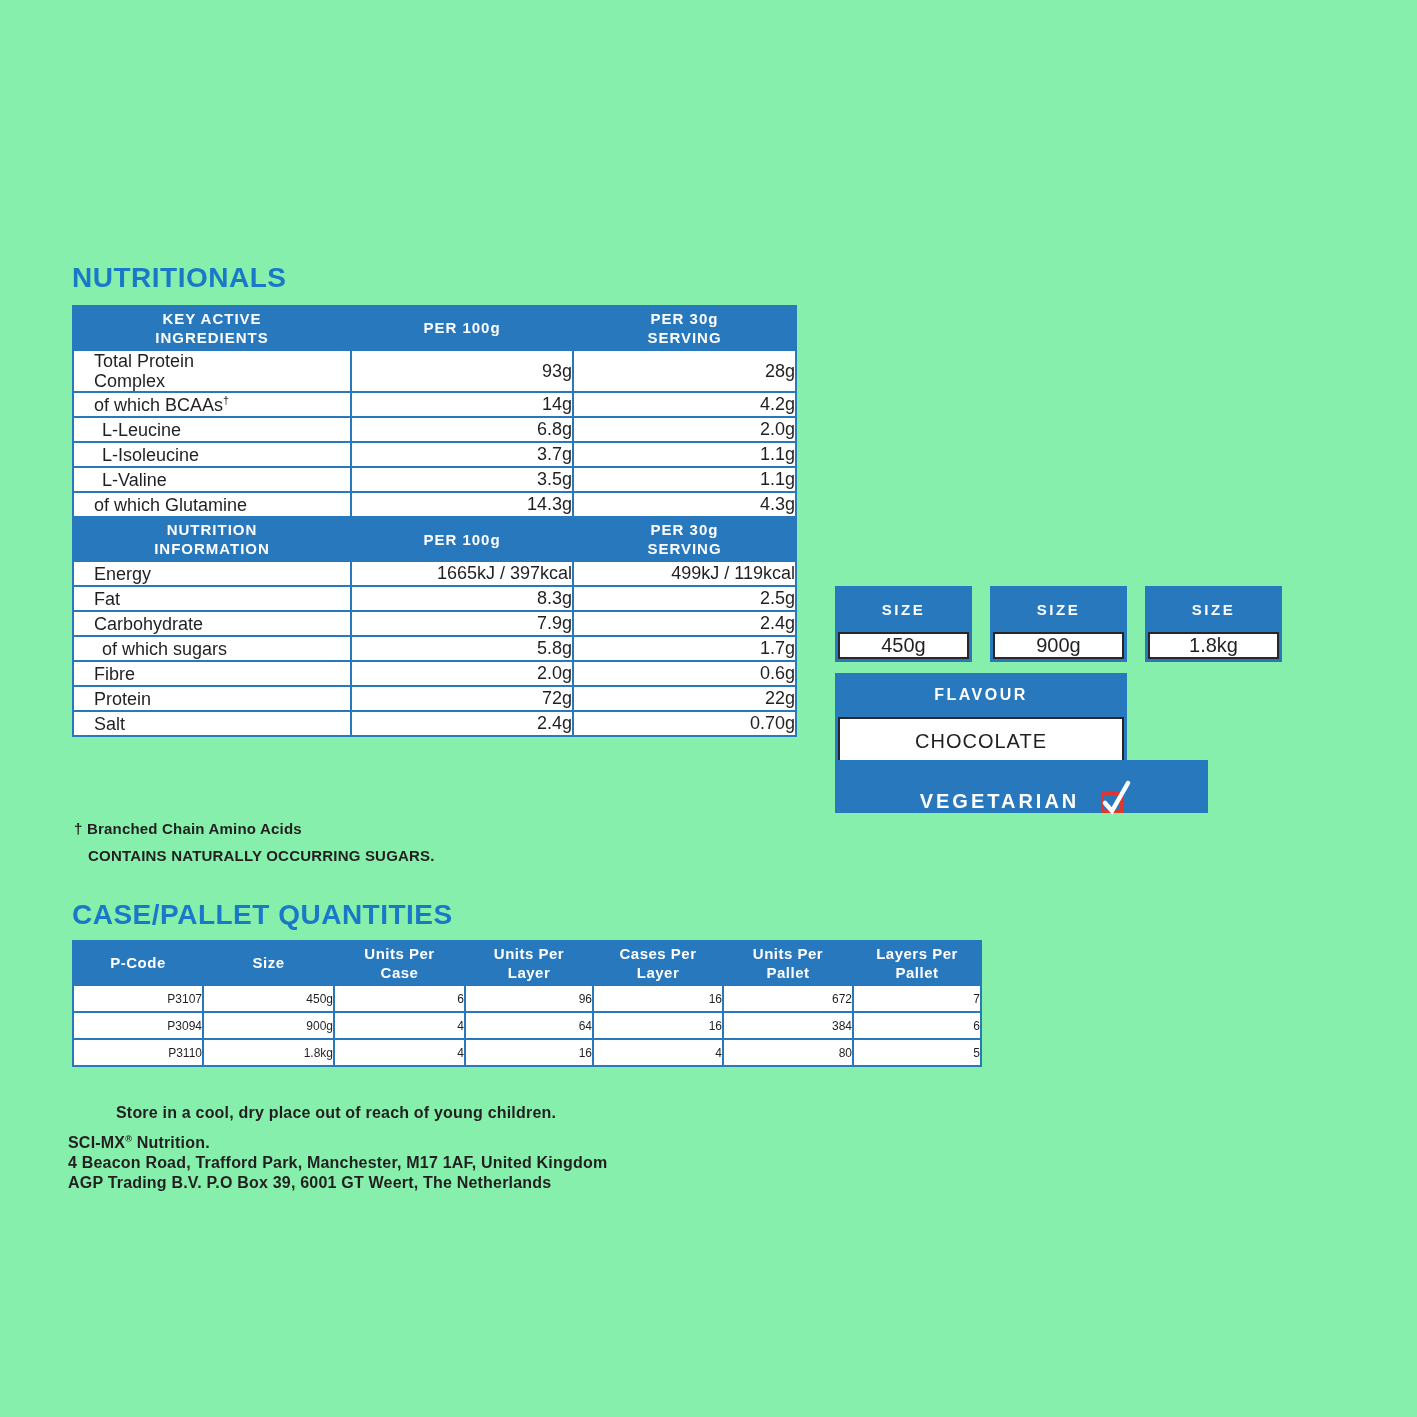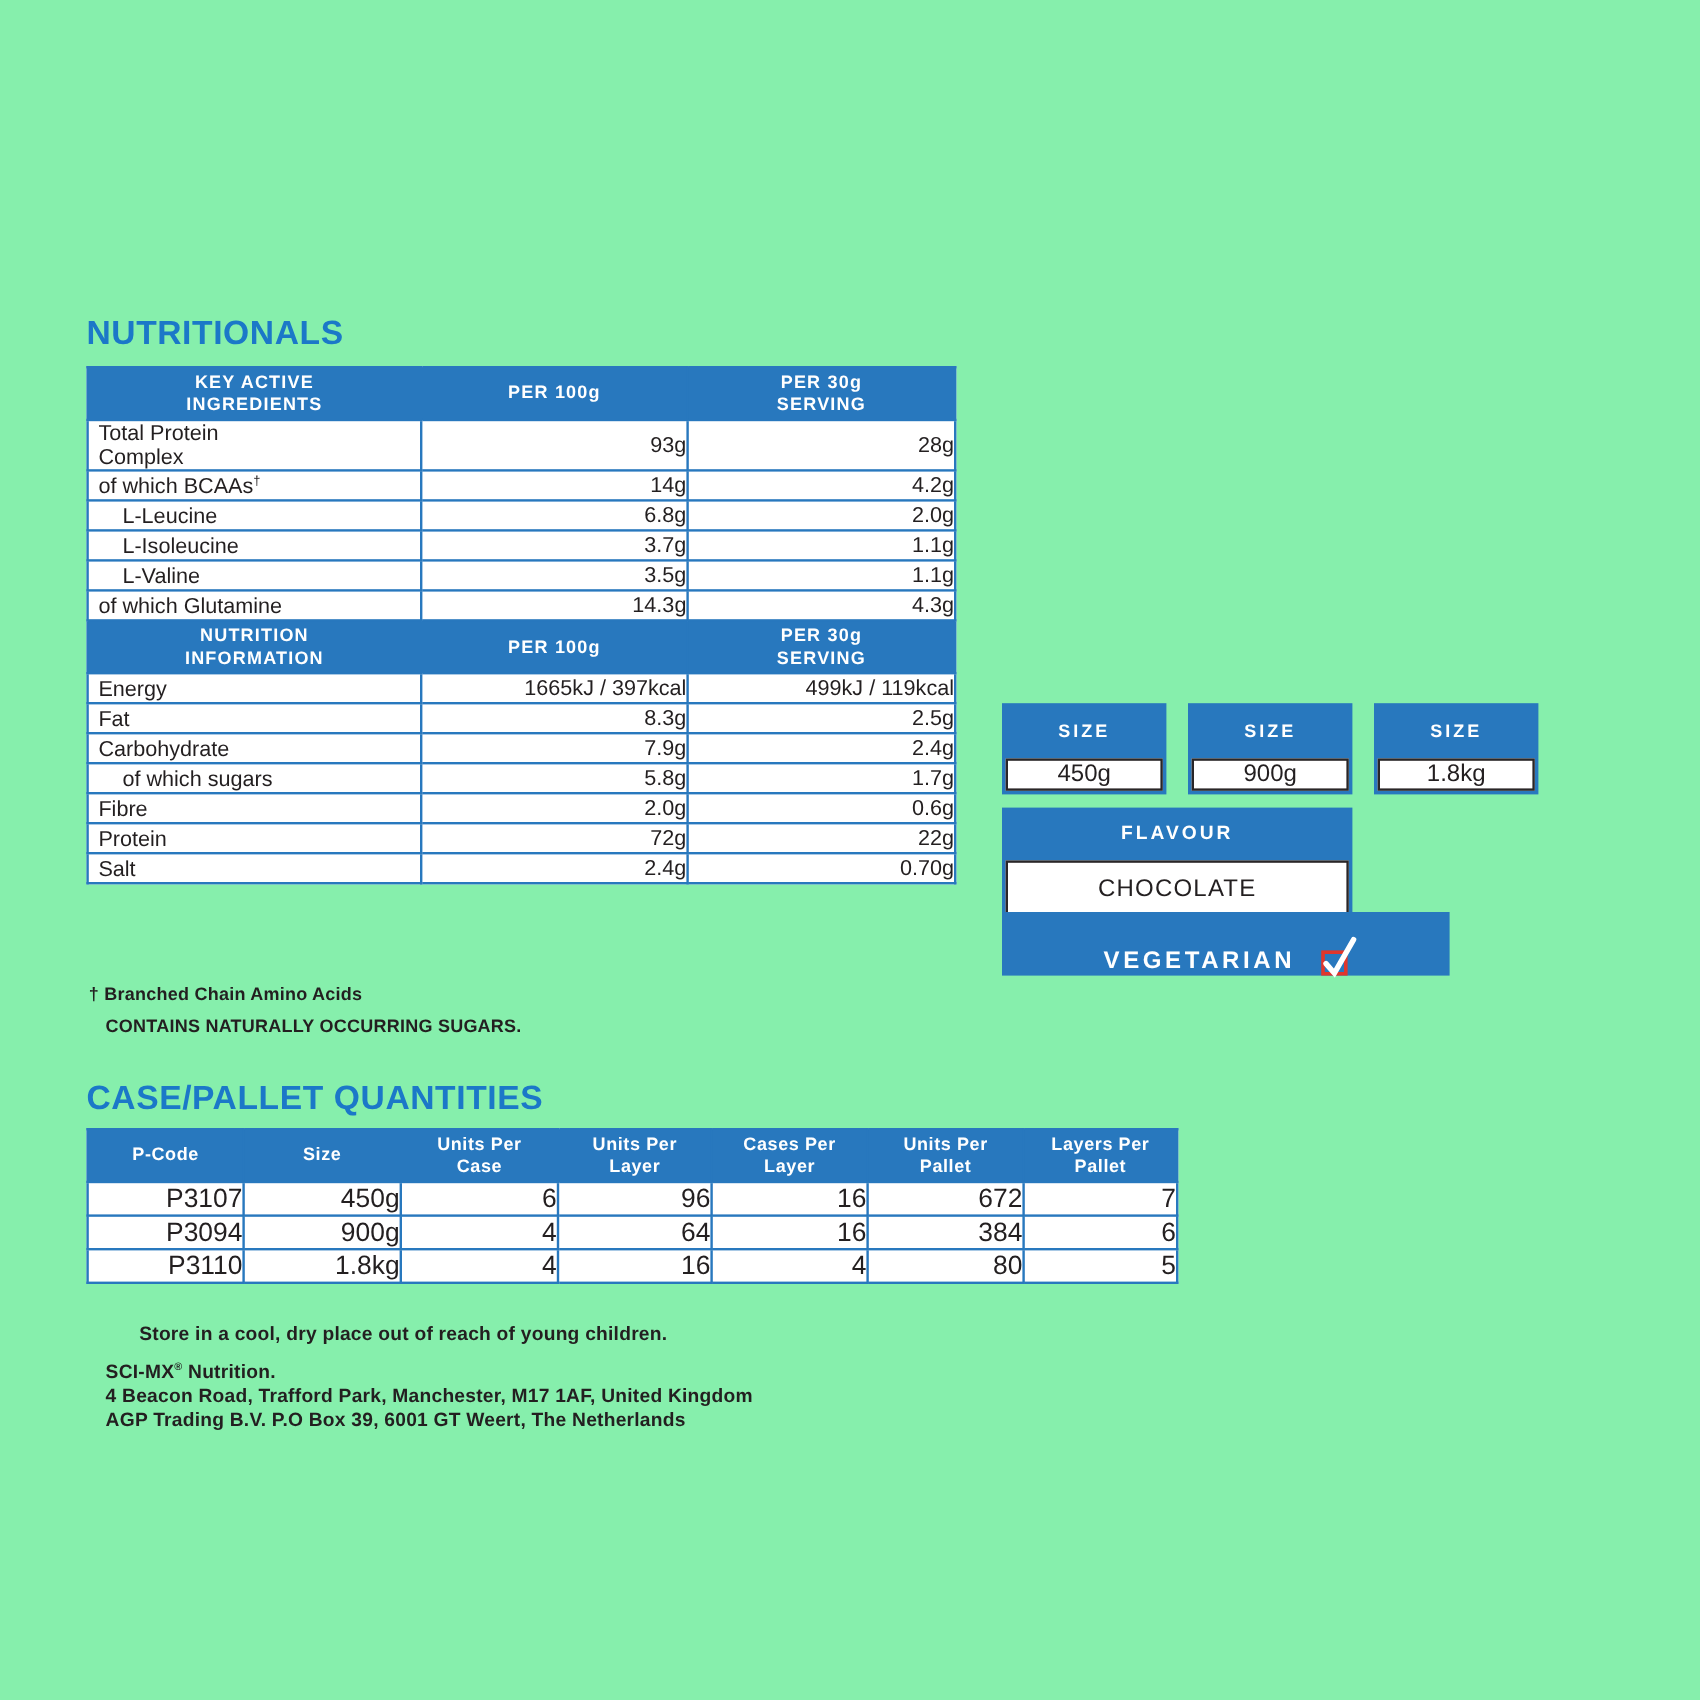--- a/index.html
+++ b/index.html
@@ -24,24 +24,24 @@
   #case-table td, #case-table th { border:2px solid var(--blue,#2878BE); }
 
   th {
     background:var(--blue,#2878BE); color:#ffffff; font-weight:bold;
     text-align:center; white-space:pre-line; line-height:1.3;
   }
   #nutri-table th { font-size:15px; letter-spacing:1px; height:44px; }
   #case-table th  { font-size:15px; letter-spacing:0.5px; height:44px; }
 
   #nutri-table td { font-size:18px; height:25px; }
-  #case-table td  { font-size:22px; height:27px; }
+  #case-table td  { font-size:12px; height:27px; }
   tr.tall td { height:48px; }
 
-  td.lab { text-align:left; padding-left:8px; white-space:pre-line; line-height:1.12; }
+  td.lab { text-align:left; padding-left:20px; white-space:pre-line; line-height:1.12; }
   td.lab.ind { padding-left:28px; }
   td.val { text-align:right; }
   sup { font-size:0.6em; }
 
   .footnote { font-size:15px; font-weight:bold; letter-spacing:0.2px; }
 
   .size-box { position:relative; width:137px; height:76px; background:var(--blue,#2878BE); }
   .size-box .hd {
     height:46px; display:flex; align-items:center; justify-content:center;
     color:#fff; font-weight:bold; font-size:15px; letter-spacing:2.5px;
@@ -253,19 +253,19 @@
           <td class="val">16</td>
           <td class="val">4</td>
           <td class="val">80</td>
           <td class="val">5</td>
         </tr>
       </tbody>
   </table>
 
   <div class="abs footer-line" style="left:72px; top:1104px;">Store in a cool, dry place out of reach of young children.</div>
 
-  <div class="abs footer-block" style="left:88px; top:1129px;">
+  <div class="abs footer-block" style="left:68px; top:1129px;">
     <div><span>SCI-MX</span><sup>®</sup><span> Nutrition.</span></div>
     <div>4 Beacon Road, Trafford Park, Manchester, M17 1AF, United Kingdom</div>
     <div>AGP Trading B.V. P.O Box 39, 6001 GT Weert, The Netherlands</div>
   </div>
 
 </div>
 
 </body></html>

